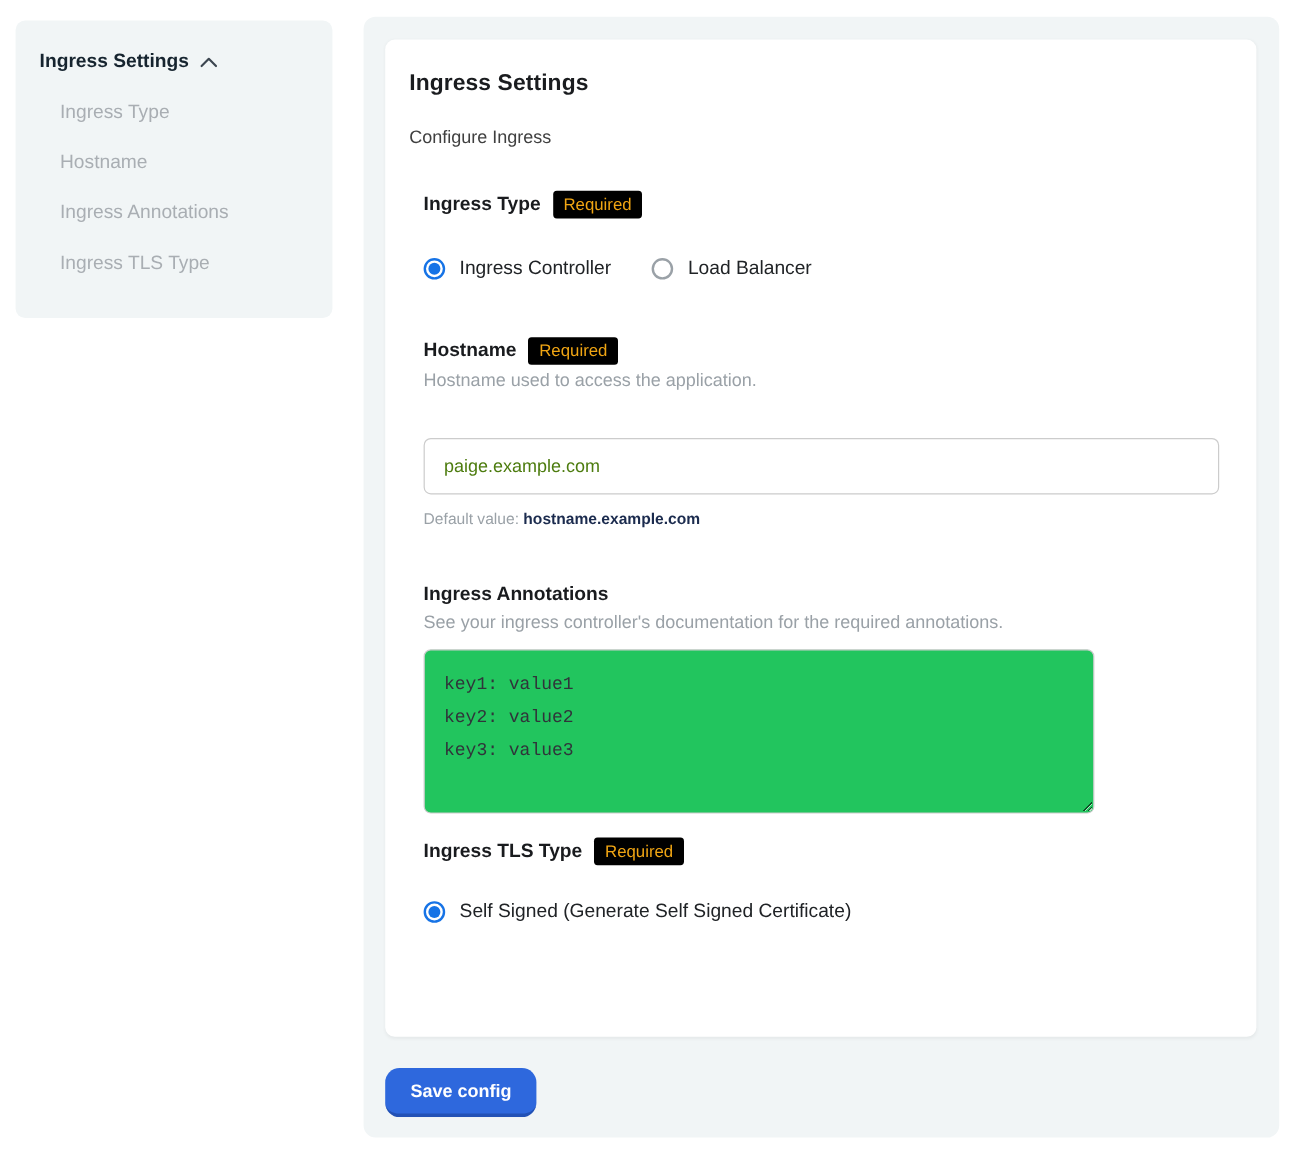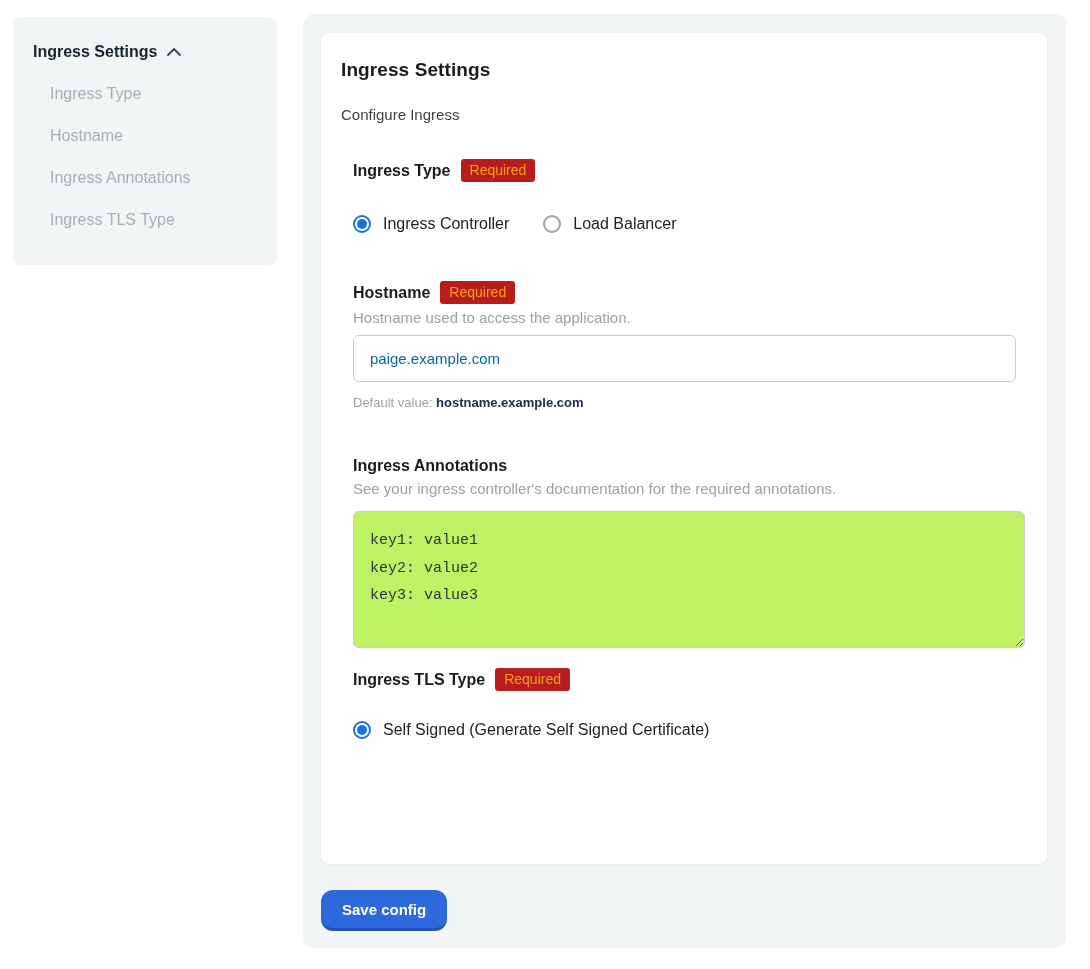--- a/index.html
+++ b/index.html
@@ -60,21 +60,21 @@
   .sections { margin-left: 12px; width: 662px; }
 
   .section-label-row {
     display: flex; align-items: center; gap: 10px;
   }
   .section-label {
     font-size: 16px; font-weight: 600; color: #191b1e;
   }
   .required-badge {
     display: inline-block;
-    background: #b91c1c;
+    background: #000000;
     color: #f0a513;
     font-size: 14px;
     padding: 3px 9px 4px 9px;
     border-radius: 3px;
   }
   .section-desc {
     margin-top: 5px;
     font-size: 15px; color: #9aa1a7;
   }
 
@@ -106,48 +106,48 @@
     left: 2px; top: 2px;
     width: 10px; height: 10px;
     border-radius: 50%;
     background: #1673e6;
   }
   .radio-stack { margin-top: 30px; }
   .radio-stack .radio-option + .radio-option { margin-top: 22px; }
 
   
   .text-input {
-    margin-top: 9px;
+    margin-top: 39px;
     width: 663px; height: 47px;
     border: 1px solid #cccccc;
     border-radius: 6px;
     padding: 0 16px;
-    font-size: 15px; color: #0369a1;
+    font-size: 15px; color: #4d7c0f;
     font-family: "Liberation Sans", sans-serif;
     outline: none;
     background: #ffffff;
   }
   .default-value-row {
     margin-top: 13px;
     font-size: 13px; color: #9aa1a7;
   }
   .default-value {
     font-weight: 700; color: #1b2b4e;
   }
   .annotations-textarea {
     display: block;
     margin-top: 14px;
-    width: 672px; height: 137px;
+    width: 559px; height: 137px;
     border: 1px solid #cccccc;
     border-radius: 6px;
     padding: 15px 16px;
     font-family: "Liberation Mono", "DejaVu Sans Mono", monospace;
     font-size: 15px; line-height: 27.5px; color: #30343a;
     outline: none;
-    background: #bef264;
+    background: #22c55e;
     resize: both;
   }
 
   
   .save-button {
     margin-top: 26px;
     display: inline-block;
     background: #2e68dd;
     border: none;
     border-bottom: 3px solid #2251b5;

